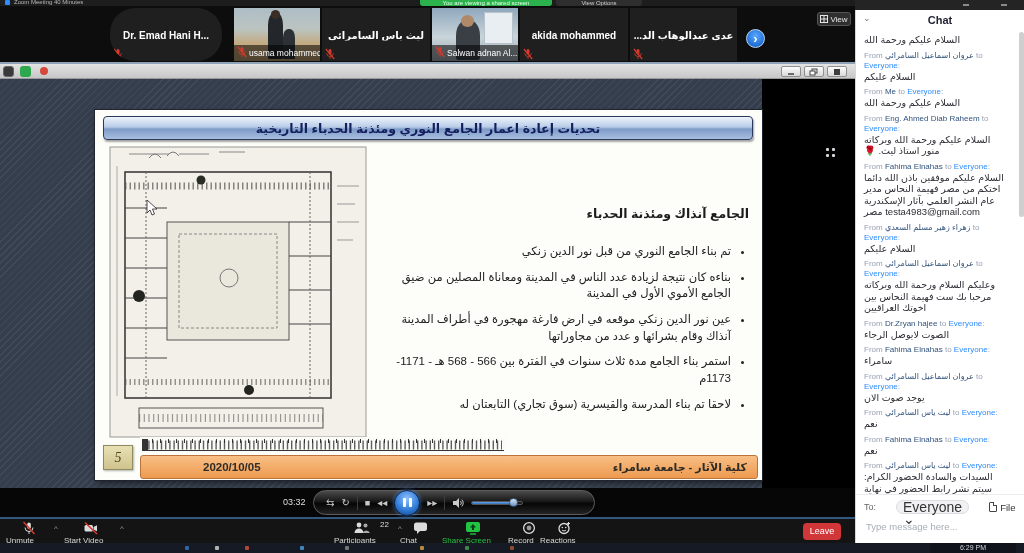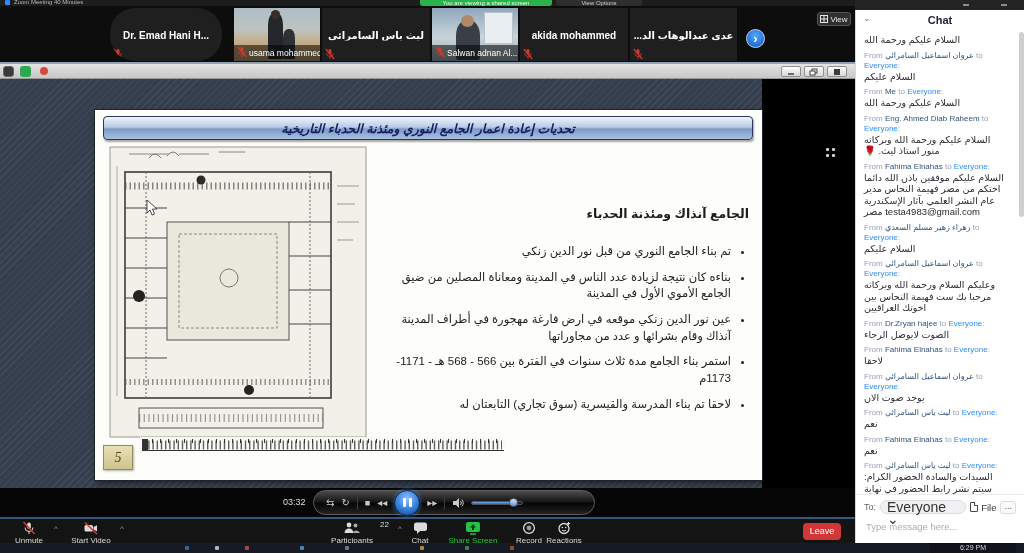--- a/index.html
+++ b/index.html
@@ -41,21 +41,21 @@
   .winbar .lic{position:absolute;top:2px;width:11px;height:11px;border-radius:3px;}
   .win-btns{position:absolute;right:8px;top:2px;display:flex;gap:3px;}
   .win-btn{width:20px;height:11px;background:linear-gradient(180deg,#fdfdfd,#d8d8d8);border:1px solid #8f8f8f;border-radius:2px;display:flex;align-items:center;justify-content:center;}
   .stage{position:absolute;left:0;top:17px;width:762px;height:409px;background-color:#353e4c;background-image:repeating-linear-gradient(135deg,rgba(170,185,205,.10) 0 1px,transparent 1px 5px);}
   .stage-black{position:absolute;left:762px;top:17px;width:93px;height:409px;background:#000;}
   .dots-icon{position:absolute;left:826px;top:86px;width:10px;height:10px;}
   .dots-icon i{position:absolute;width:3px;height:3px;background:#cfd6dd;border-radius:1px;}
 
   
   .slide{position:absolute;left:95px;top:48px;width:667px;height:370px;background:#fdfdfa;box-shadow:0 0 0 1px #20242c,2px 3px 6px rgba(0,0,0,.5);}
-  .slide-title{position:absolute;left:8px;top:6px;width:650px;height:24px;border:1px solid #2a3a5a;border-radius:4px;background:linear-gradient(180deg,#eef4fc 0%,#b9cce8 45%,#7e9cc8 55%,#a8bedf 100%);box-shadow:1px 2px 2px rgba(0,0,0,.35);display:flex;align-items:center;justify-content:center;font-style:italic;}
+  .slide-title{position:absolute;left:8px;top:6px;width:650px;height:24px;border:1px solid #2a3a5a;border-radius:4px;background:linear-gradient(180deg,#eef4fc 0%,#b9cce8 45%,#7e9cc8 55%,#a8bedf 100%);box-shadow:1px 2px 2px rgba(0,0,0,.35);display:flex;align-items:center;justify-content:center;}
   .slide-title span{font-size:12.5px;font-weight:bold;color:#141f5e;}
   .plan-wrap{position:absolute;left:14px;top:36px;width:258px;height:292px;}
   .content{position:absolute;left:286px;top:96px;width:372px;height:240px;direction:rtl;color:#222;}
   .content h3{margin:0 4px 0 0;font-size:12.5px;font-weight:bold;color:#1c1c1c;}
   .content ul{margin:22px 6px 0 0;padding:0 16px 0 0;}
   .content li{font-size:11.5px;line-height:1.45;margin-bottom:9px;}
   .elev-strip{position:absolute;left:45px;top:327px;width:366px;height:16px;background:#fbfbf8;}
   .page-box{position:absolute;left:8px;top:335px;width:30px;height:25px;background:linear-gradient(180deg,#e8e0b4,#cfc48e);border:1px solid #8f8a60;display:flex;align-items:center;justify-content:center;font-family:"Liberation Serif","DejaVu Serif",serif;font-style:italic;font-size:14px;color:#55451c;box-shadow:1px 1px 2px rgba(0,0,0,.3);}
   .slide-footer{position:absolute;left:45px;top:345px;width:618px;height:24px;background:linear-gradient(180deg,#f8bf85,#ee9a50);border:1px solid #b8743a;border-radius:3px;display:flex;align-items:center;}
   .slide-footer .date{position:absolute;left:62px;font-size:11.5px;font-weight:bold;color:#2e2c26;}
@@ -69,41 +69,41 @@
   .mp-btn{color:#c9c9c9;font-size:10px;line-height:10px;}
   .mp-div{width:1px;height:14px;background:#3c3c3c;}
   .mp-play{position:relative;width:26px;height:26px;border-radius:50%;background:radial-gradient(circle at 50% 32%,#8fc0ff,#2f7bd6 58%,#123f7a);border:1px solid #0e2f5c;box-shadow:0 0 4px rgba(90,160,255,.6);display:flex;align-items:center;justify-content:center;gap:3px;}
   .mp-play i{width:3px;height:9px;background:#fff;border-radius:1px;}
   .vol-track{position:relative;width:52px;height:4px;background:#1c1c1c;border:1px solid #555;border-radius:2px;}
   .vol-fill{position:absolute;left:0;top:0;height:100%;width:82%;background:linear-gradient(180deg,#6aa8e8,#2f6fba);border-radius:2px;}
   .vol-knob{position:absolute;right:4px;top:-3.5px;width:9px;height:9px;border-radius:50%;background:linear-gradient(180deg,#d7e6f5,#6d95c0);border:1px solid #3e5f85;}
 
   
   .zoom-toolbar{position:absolute;left:0;top:517px;width:1024px;height:28px;background:#141414;border-top:2px solid #33577f;}
-  .tb-item{position:absolute;top:2px;text-align:center;color:#d9d9d9;font-size:8px;line-height:9px;}
+  .tb-item{position:absolute;top:2px;color:#d9d9d9;font-size:8px;line-height:9px;}
   .tb-item .ic{display:block;height:14px;margin:0 auto 1px;}
   .tb-caret{position:absolute;top:5px;color:#9a9a9a;font-size:8px;}
   .tb-count{position:absolute;top:1px;font-size:8px;color:#ddd;}
   .share-green{color:#23c343;}
   .leave-btn{position:absolute;left:803px;top:4px;width:38px;height:17px;background:#d13639;border-radius:4px;color:#fff;font-size:9px;line-height:17px;text-align:center;}
 
   
   .chat-panel{position:absolute;left:855px;top:10px;width:169px;height:533px;background:#fff;border-left:1px solid #d8d8d8;}
   .chat-header{position:absolute;left:0;top:0;width:100%;height:20px;}
   .chat-header .title{position:absolute;left:0;width:100%;top:4px;text-align:center;font-size:11px;font-weight:bold;color:#232333;}
   .chat-header .collapse{position:absolute;left:7px;top:3px;color:#777;font-size:9px;}
   .chat-msgs{position:absolute;left:0;top:22px;width:160px;height:463px;overflow:hidden;padding:2px 4px 0 8px;}
   .msg{margin-bottom:5px;}
   .msg .meta{font-size:8px;line-height:10px;color:#98a2b3;}
   .msg .meta .nm{color:#31537d;}
   .msg .meta .recip{color:#2d8cff;}
   .msg .body{font-size:9.5px;line-height:11.5px;color:#2b2b33;white-space:pre-line;word-wrap:break-word;}
   .chat-thumb{position:absolute;right:0;top:22px;width:5px;height:185px;background:#cfcfcf;border-radius:3px;}
   .composer{position:absolute;left:0;bottom:5px;width:100%;height:44px;border-top:1px solid #ececec;padding:5px 8px 0 8px;}
-  .comp-row1{display:flex;align-items:center;gap:4px;}
+  .comp-row1{display:flex;align-items:center;gap:20px;}
   .to-label{font-size:9px;color:#666;}
   .recip-pill{height:14px;padding:0 6px;background:#f1f1f3;border:1px solid #dcdce0;border-radius:8px;font-size:14px;color:#333;line-height:12px;}
   .file-group{margin-left:auto;display:flex;align-items:center;gap:3px;}
   .file-icon{width:8px;height:10px;border:1px solid #444;border-radius:1px;position:relative;background:#fff;}
   .file-icon:before{content:"";position:absolute;right:-1px;top:-1px;width:3px;height:3px;background:#fff;border-left:1px solid #444;border-bottom:1px solid #444;}
   .file-label{font-size:9.5px;color:#333;}
   .more-btn{width:16px;height:13px;border:1px solid #ddd;border-radius:3px;font-size:9px;line-height:9px;text-align:center;color:#555;background:#fafafa;}
   .type-input{margin-top:6px;width:150px;border:none;outline:none;font-size:9.5px;color:#333;background:transparent;}
   .type-input::placeholder{color:#a7adb8;}
 
@@ -299,20 +299,24 @@
       <div class="elev-strip">
         <svg width="366" height="16" viewBox="0 0 366 16">
           <line x1="2" y1="13.5" x2="364" y2="13.5" stroke="#333"></line>
           <line x1="4" y1="8" x2="362" y2="8" stroke="#444" stroke-width="9" stroke-dasharray="1.4,2.8" opacity="0.85"></line>
           <line x1="4" y1="4" x2="362" y2="4" stroke="#333" stroke-width="4" stroke-dasharray="1,7"></line>
           <rect x="2" y="2" width="6" height="12" fill="#333"></rect>
         </svg>
       </div>
 
       <div class="page-box">5</div>
+      <div class="slide-footer">
+        <span class="date">2020/10/05</span>
+        <span class="inst">كلية الآثار - جامعة سامراء</span>
+      </div>
     </div>
 
     <svg class="cursor" width="12" height="16" viewBox="0 0 12 16">
       <polygon points="1,0 1,13 4,10 6,15 8.5,14 6.5,9 11,9" fill="#fff" stroke="#222" stroke-width="0.8"></polygon>
     </svg>
   </div>
 
   <div class="media-bar">
     <span class="mp-time">03:32</span>
     <div class="mp-pill">
@@ -352,21 +356,21 @@
     <div class="tb-item" style="left:64px;width:54px">
       <svg class="ic" width="16" height="14" viewBox="0 0 16 14">
         <rect x="1.5" y="4" width="8.5" height="6.5" rx="1.5" fill="#dcdcdc"></rect>
         <polygon points="10.5,6 14,4.2 14,10.3 10.5,8.5" fill="#dcdcdc"></polygon>
         <line x1="2" y1="1.5" x2="14" y2="13" stroke="#d33a2e" stroke-width="1.6"></line>
       </svg>
       <span>Start Video</span>
     </div>
     <span class="tb-caret" style="left:120px">^</span>
 
-    <div class="tb-item" style="left:324px;width:56px">
+    <div class="tb-item" style="left:334px;width:56px">
       <svg class="ic" width="18" height="14" viewBox="0 0 18 14">
         <circle cx="6" cy="4" r="2.4" fill="#dcdcdc"></circle>
           <path d="M1.5 12 a4.5 4.5 0 0 1 9 0z" fill="#dcdcdc"></path>
         <circle cx="12.5" cy="4.4" r="2" fill="#a9a9a9"></circle>
           <path d="M9.5 12 a4 4 0 0 1 7.5 0z" fill="#a9a9a9"></path>
       </svg>
       <span>Participants</span>
     </div>
     <span class="tb-count" style="left:380px">22</span>
     <span class="tb-caret" style="left:398px">^</span>
@@ -440,21 +444,21 @@
         <div class="msg">
           <div class="meta">From <span class="nm">عروان اسماعيل السامرائي</span> to <span class="recip">Everyone</span>:</div>
           <div class="body">وعليكم السلام ورحمة الله وبركاته مرحبا بك ست فهيمة النحاس بين اخوتك العراقيين</div>
         </div>
         <div class="msg">
           <div class="meta">From <span class="nm">Dr.Zryan hajee</span> to <span class="recip">Everyone</span>:</div>
           <div class="body">الصوت لايوصل الرجاء</div>
         </div>
         <div class="msg">
           <div class="meta">From <span class="nm">Fahima Elnahas</span> to <span class="recip">Everyone</span>:</div>
-          <div class="body">لاحقا</div>
+          <div class="body">سامراء</div>
         </div>
         <div class="msg">
           <div class="meta">From <span class="nm">عروان اسماعيل السامرائي</span> to <span class="recip">Everyone</span>:</div>
           <div class="body">يوجد صوت الان</div>
         </div>
         <div class="msg">
           <div class="meta">From <span class="nm">ليث ياس السامرائي</span> to <span class="recip">Everyone</span>:</div>
           <div class="body">نعم</div>
         </div>
         <div class="msg">

